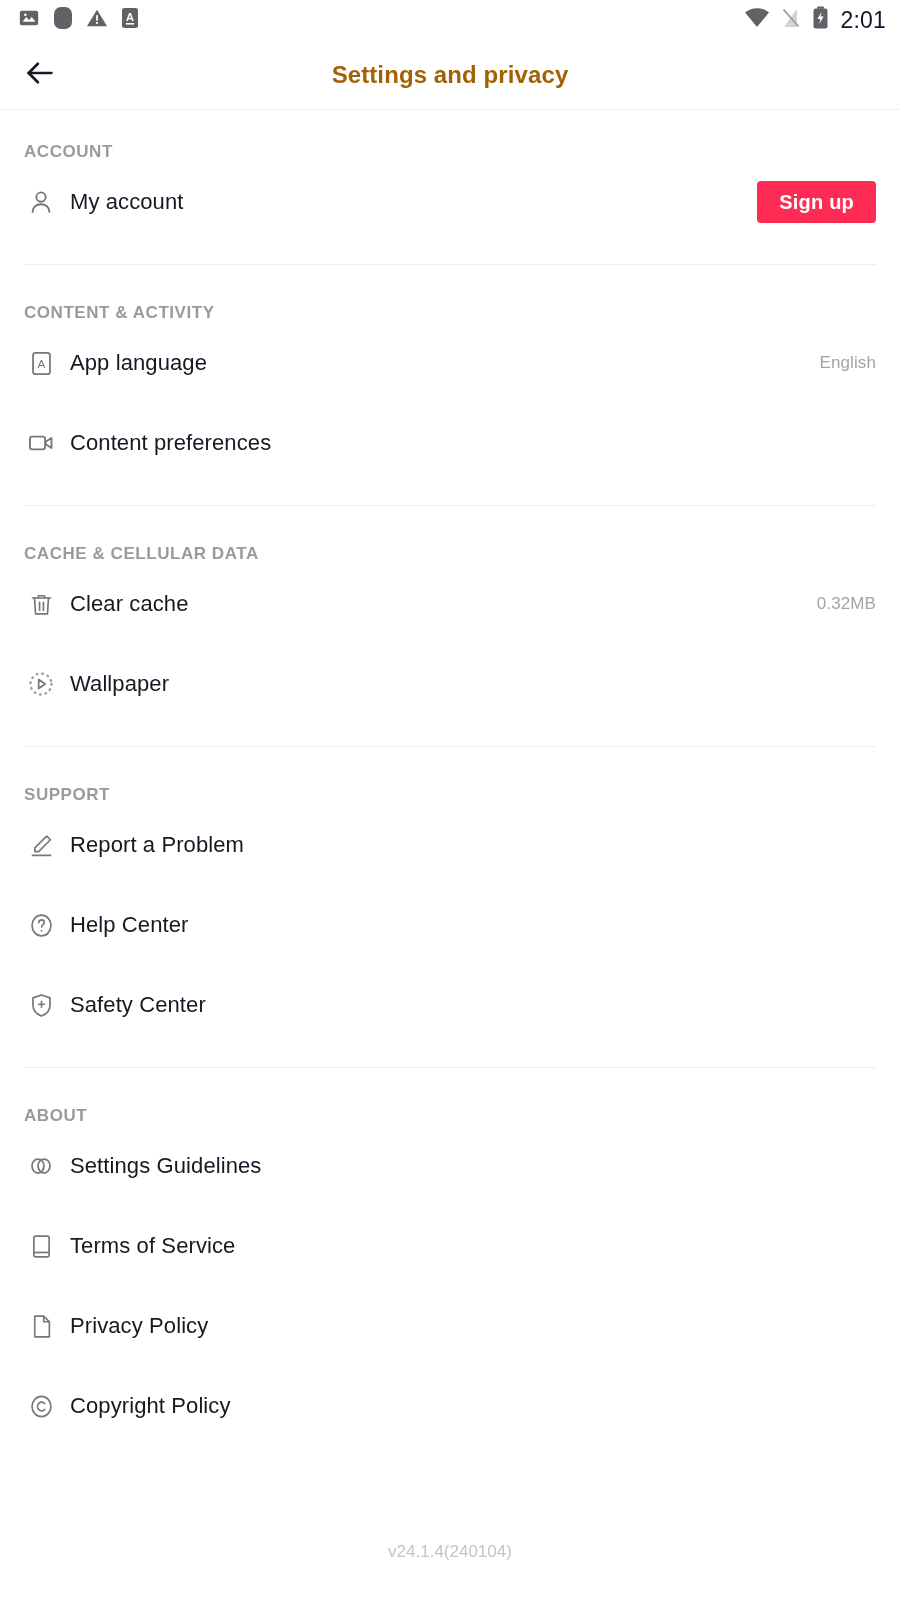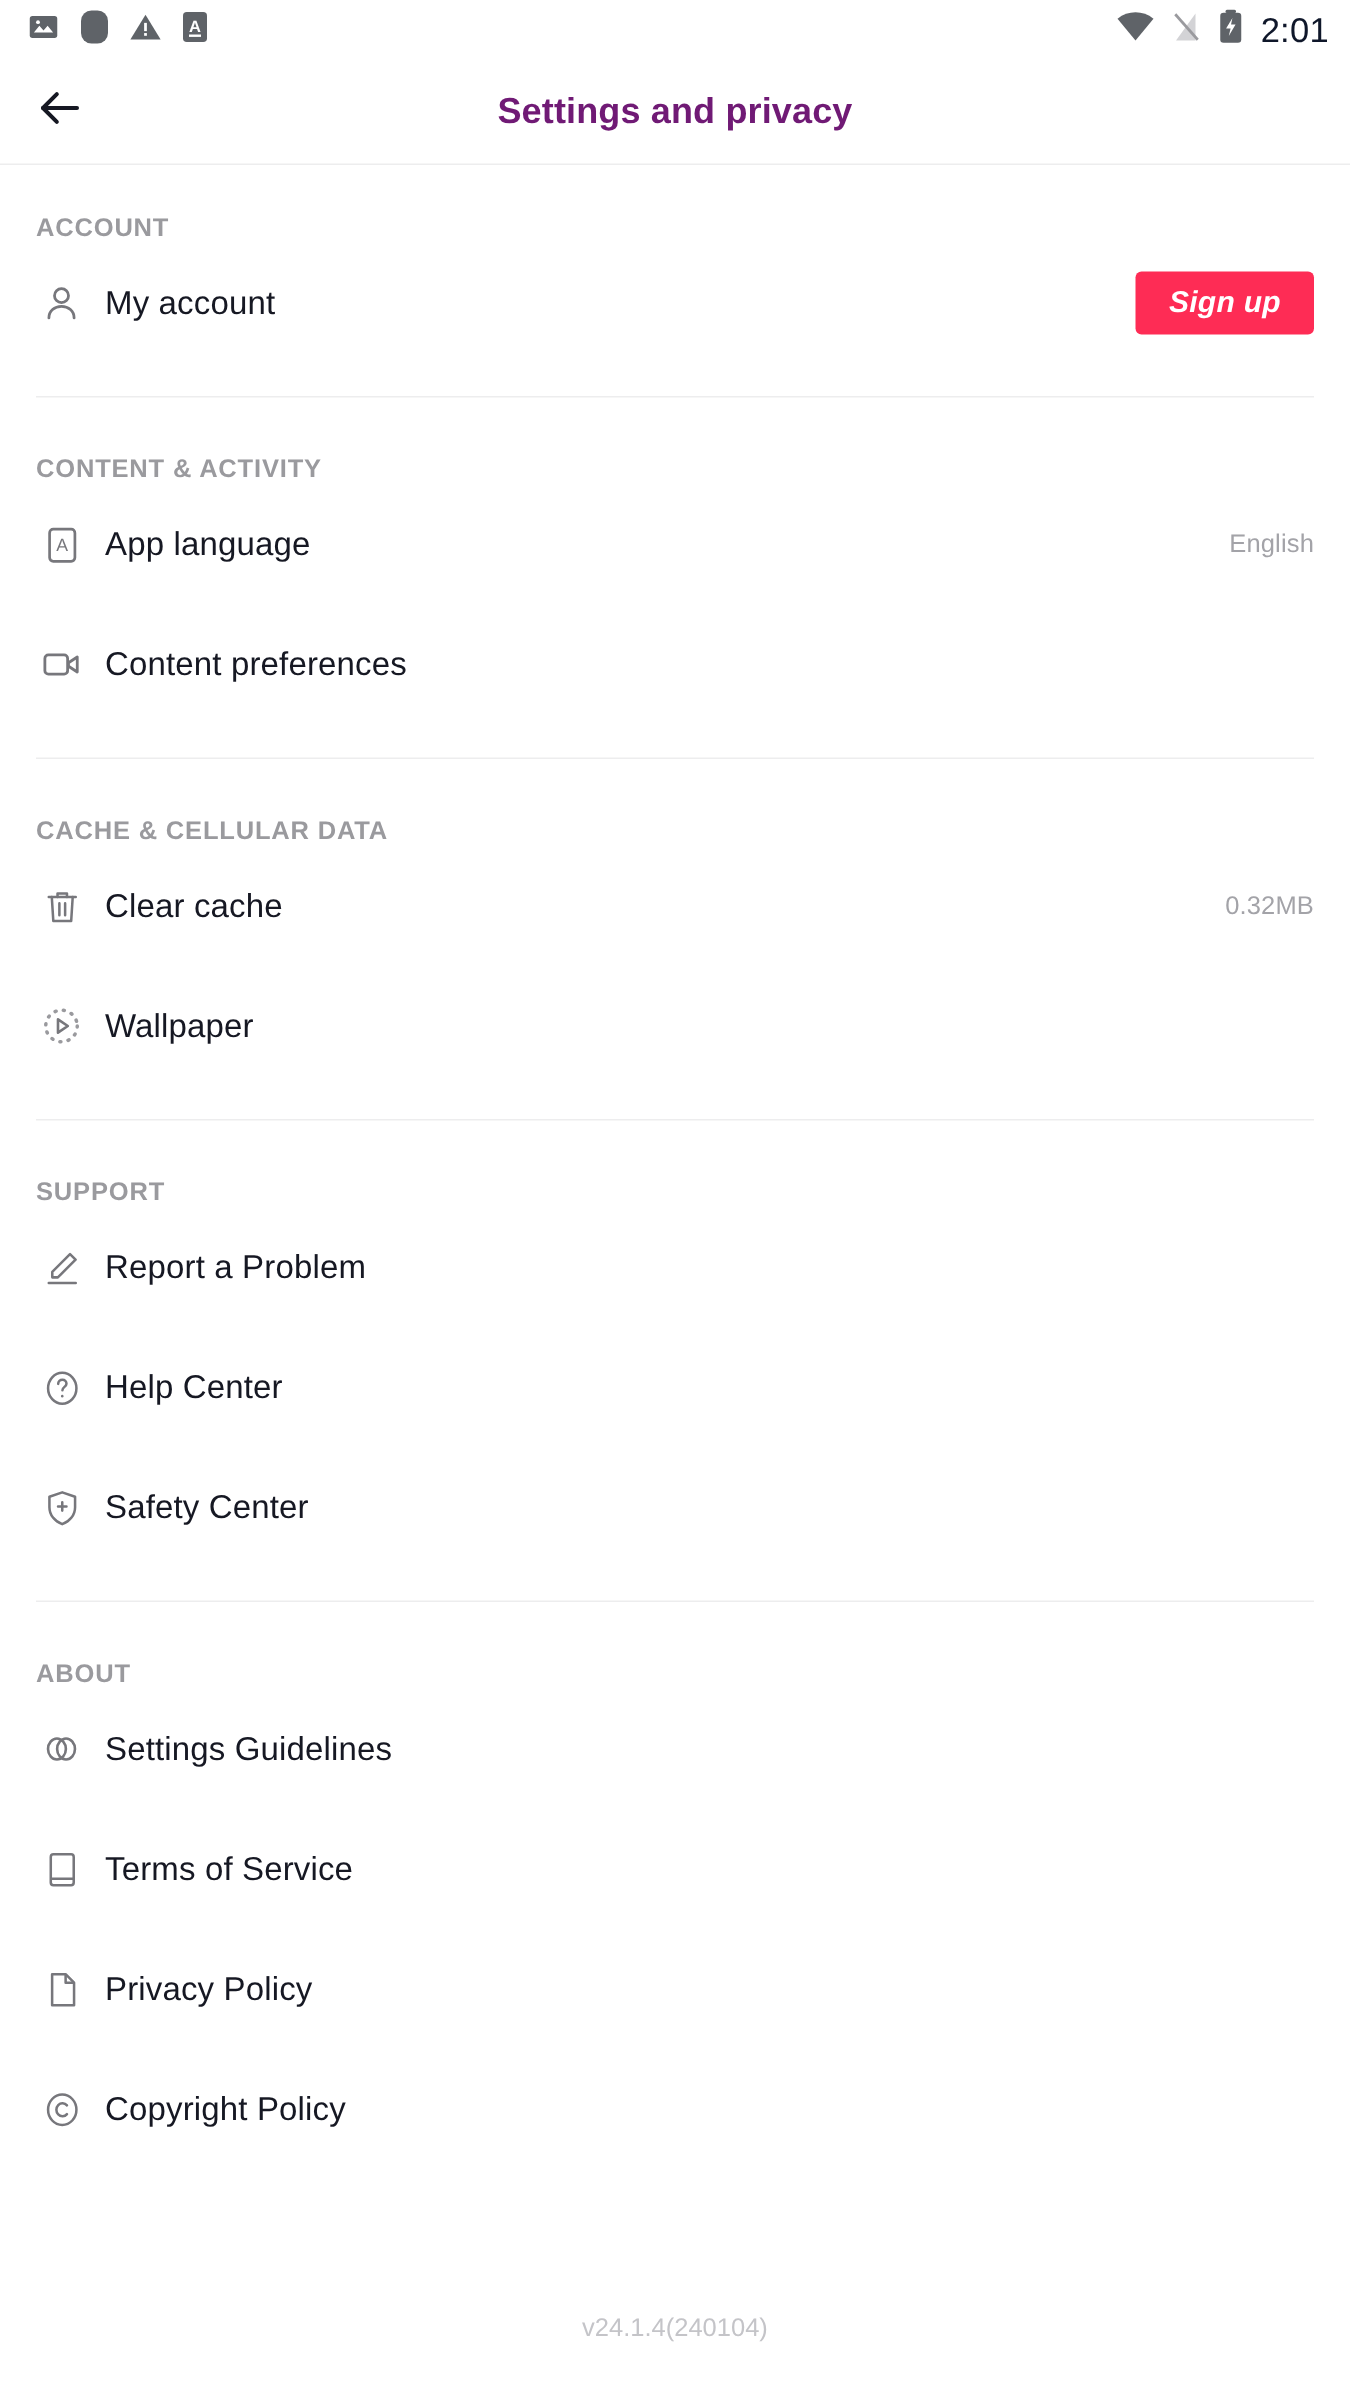--- a/index.html
+++ b/index.html
@@ -27,21 +27,21 @@
     display:flex; align-items:center;
     border-bottom:1px solid #ededee;
   }
   .back-btn{
     position:absolute; left:16px; top:50%; transform:translateY(-50%);
     width:48px; height:48px; display:flex; align-items:center; justify-content:center;
     cursor:pointer;
   }
   .header-title{
     width:100%; text-align:center;
-    font-size:24px; font-weight:700; color:#701a75; letter-spacing:.1px;
+    font-size:24px; font-weight:700; color:#a16207; letter-spacing:.1px;
   }
 
   
   .content{ width:100%; }
   .section-head{
     font-size:17px; font-weight:700; color:#9a9a9e;
     letter-spacing:.55px; padding:38px 4px 0 24px;
   }
   .section-head.first{ padding-top:32px; }
 
@@ -67,21 +67,21 @@
     margin:22px 24px 0 24px;
   }
 
   
   .signup{
     background:#FE2C55; color:#ffffff;
     font-size:20px; font-weight:700;
     border:none; border-radius:4px;
     padding:0 22px; height:42px;
     display:flex; align-items:center; justify-content:center;
-    cursor:pointer; letter-spacing:.2px;font-style:italic;
+    cursor:pointer; letter-spacing:.2px;
   }
 
   .footer{
     text-align:center;
     font-size:17px; color:#c4c4c8;
     margin-top:96px;
   }
 
   
   .row.tall{ height:80px; }

